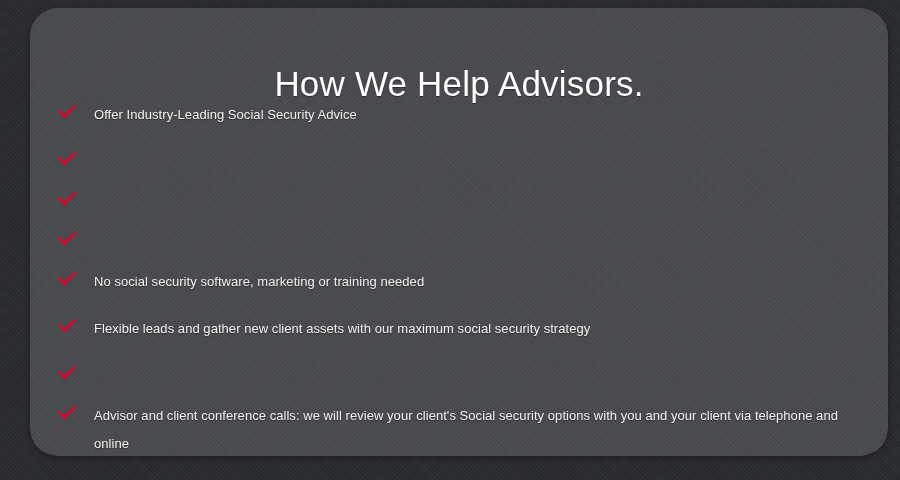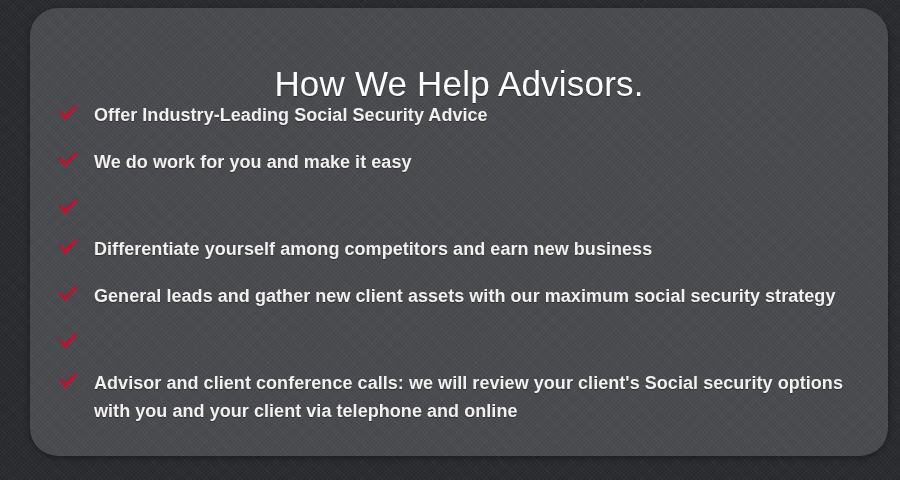--- a/index.html
+++ b/index.html
@@ -108,23 +108,23 @@
   }
 
   .check-mark svg {
     display: block;
     width: 22px;
     height: 20px;
   }
 
   .check-text {
     display: block;
-    font-size: 18px;
+    font-size: 13px;
     line-height: 28px;
-    font-weight: 700;
+    font-weight: 400;
     color: #f2f1ef;
     text-shadow: 0 1px 1px rgba(0,0,0,0.40);
     letter-spacing: 0.05px;
   }
 </style>
 </head>
 <body>
 
 <div id="page">
 
@@ -142,48 +142,54 @@
         </span>
         <span class="check-text">Offer Industry-Leading Social Security Advice</span>
       </li>
 
       <li class="check-item">
         <span class="check-mark">
           <svg viewBox="0 0 22 20" xmlns="http://www.w3.org/2000/svg" aria-hidden="true">
             <path d="M2.0 9.4 L3.4 7.2 L8.2 12.2 L18.6 2.6 L20.4 4.4 L8.6 17.0 Z" fill="#C4102E"></path>
           </svg>
         </span>
-        <span class="check-text">We do work for you and make it easy</span>
-      </li>
-
-      <li class="check-item">
-        <span class="check-mark">
-          <svg viewBox="0 0 22 20" xmlns="http://www.w3.org/2000/svg" aria-hidden="true">
-            <path d="M2.0 9.4 L3.4 7.2 L8.2 12.2 L18.6 2.6 L20.4 4.4 L8.6 17.0 Z" fill="#C4102E"></path>
-          </svg>
-        </span>
-      </li>
-
-      <li class="check-item">
-        <span class="check-mark">
-          <svg viewBox="0 0 22 20" xmlns="http://www.w3.org/2000/svg" aria-hidden="true">
-            <path d="M2.0 9.4 L3.4 7.2 L8.2 12.2 L18.6 2.6 L20.4 4.4 L8.6 17.0 Z" fill="#C4102E"></path>
-          </svg>
-        </span>
-        <span class="check-text">Differentiate yourself among competitors and earn new business</span>
-      </li>
-
-
-      <li class="check-item">
-        <span class="check-mark">
-          <svg viewBox="0 0 22 20" xmlns="http://www.w3.org/2000/svg" aria-hidden="true">
-            <path d="M2.0 9.4 L3.4 7.2 L8.2 12.2 L18.6 2.6 L20.4 4.4 L8.6 17.0 Z" fill="#C4102E"></path>
-          </svg>
-        </span>
-        <span class="check-text">General leads and gather new client assets with our maximum social security strategy</span>
+      </li>
+
+      <li class="check-item">
+        <span class="check-mark">
+          <svg viewBox="0 0 22 20" xmlns="http://www.w3.org/2000/svg" aria-hidden="true">
+            <path d="M2.0 9.4 L3.4 7.2 L8.2 12.2 L18.6 2.6 L20.4 4.4 L8.6 17.0 Z" fill="#C4102E"></path>
+          </svg>
+        </span>
+      </li>
+
+      <li class="check-item">
+        <span class="check-mark">
+          <svg viewBox="0 0 22 20" xmlns="http://www.w3.org/2000/svg" aria-hidden="true">
+            <path d="M2.0 9.4 L3.4 7.2 L8.2 12.2 L18.6 2.6 L20.4 4.4 L8.6 17.0 Z" fill="#C4102E"></path>
+          </svg>
+        </span>
+      </li>
+
+      <li class="check-item">
+        <span class="check-mark">
+          <svg viewBox="0 0 22 20" xmlns="http://www.w3.org/2000/svg" aria-hidden="true">
+            <path d="M2.0 9.4 L3.4 7.2 L8.2 12.2 L18.6 2.6 L20.4 4.4 L8.6 17.0 Z" fill="#C4102E"></path>
+          </svg>
+        </span>
+        <span class="check-text">No social security software, marketing or training needed</span>
+      </li>
+
+      <li class="check-item">
+        <span class="check-mark">
+          <svg viewBox="0 0 22 20" xmlns="http://www.w3.org/2000/svg" aria-hidden="true">
+            <path d="M2.0 9.4 L3.4 7.2 L8.2 12.2 L18.6 2.6 L20.4 4.4 L8.6 17.0 Z" fill="#C4102E"></path>
+          </svg>
+        </span>
+        <span class="check-text">Flexible leads and gather new client assets with our maximum social security strategy</span>
       </li>
 
       <li class="check-item">
         <span class="check-mark">
           <svg viewBox="0 0 22 20" xmlns="http://www.w3.org/2000/svg" aria-hidden="true">
             <path d="M2.0 9.4 L3.4 7.2 L8.2 12.2 L18.6 2.6 L20.4 4.4 L8.6 17.0 Z" fill="#C4102E"></path>
           </svg>
         </span>
       </li>
 

